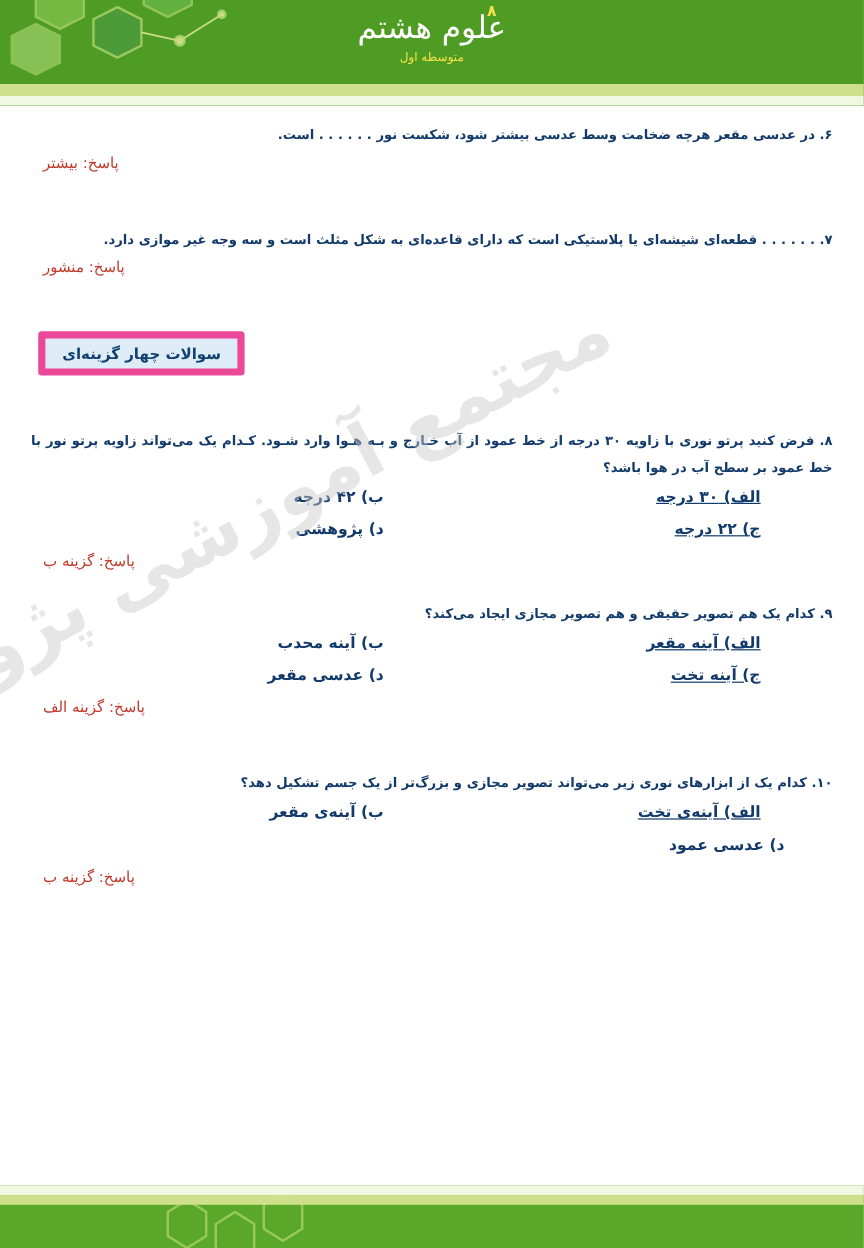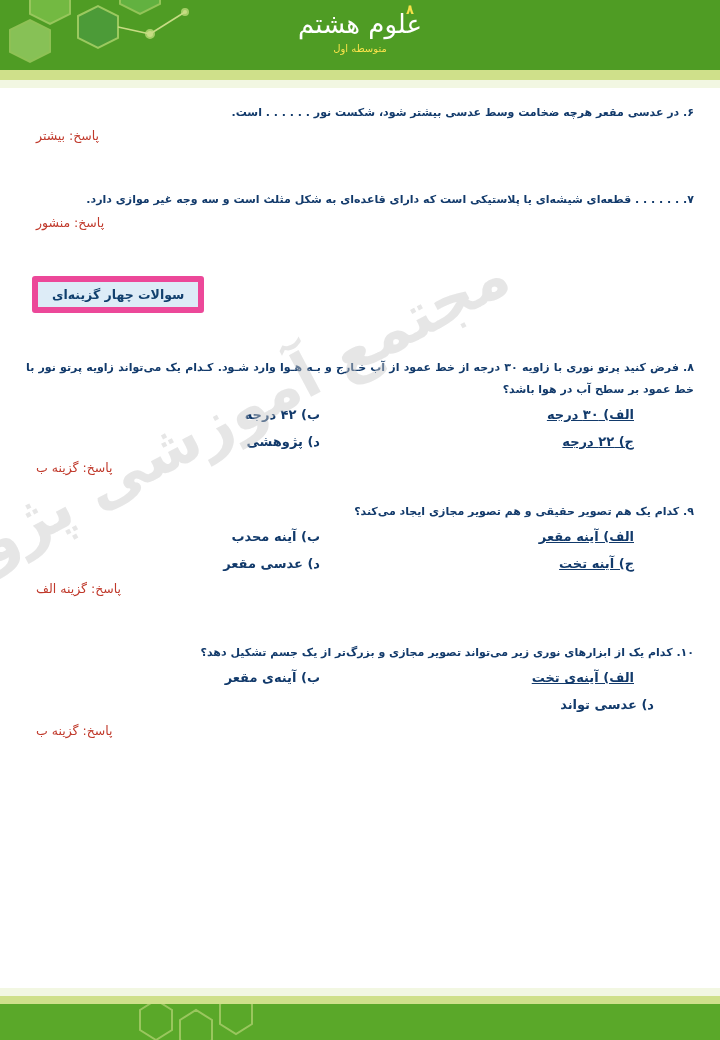--- a/index.html
+++ b/index.html
@@ -213,21 +213,21 @@
   <div class="ans ans-right">پاسخ: گزینه الف</div>
 
   <div class="gap-lg"></div>
 
   <div class="q">۱۰. کدام یک از ابزارهای نوری زیر می‌تواند تصویر مجازی و بزرگ‌تر از یک جسم تشکیل دهد؟</div>
   <div class="opts">
     <div class="opt-col right">الف) آینه‌ی تخت</div>
     <div class="opt-col left">ب) آینه‌ی مقعر</div>
   </div>
   <div class="opts">
-    <div class="opt-col left">د) عدسی تواند</div>
+    <div class="opt-col left">د) عدسی عمود</div>
   </div>
   <div class="ans ans-right">پاسخ: گزینه ب</div>
 
 </div>
 
 <div class="footer">
   <svg class="footer-hex" viewBox="0 0 180 60">
     <g fill="none" stroke="#cfe08a" stroke-width="2">
       <polygon points="20,20 36,10 52,20 52,40 36,50 20,40"></polygon>
       <polygon points="60,30 76,20 92,30 92,50 76,60 60,50"></polygon>

